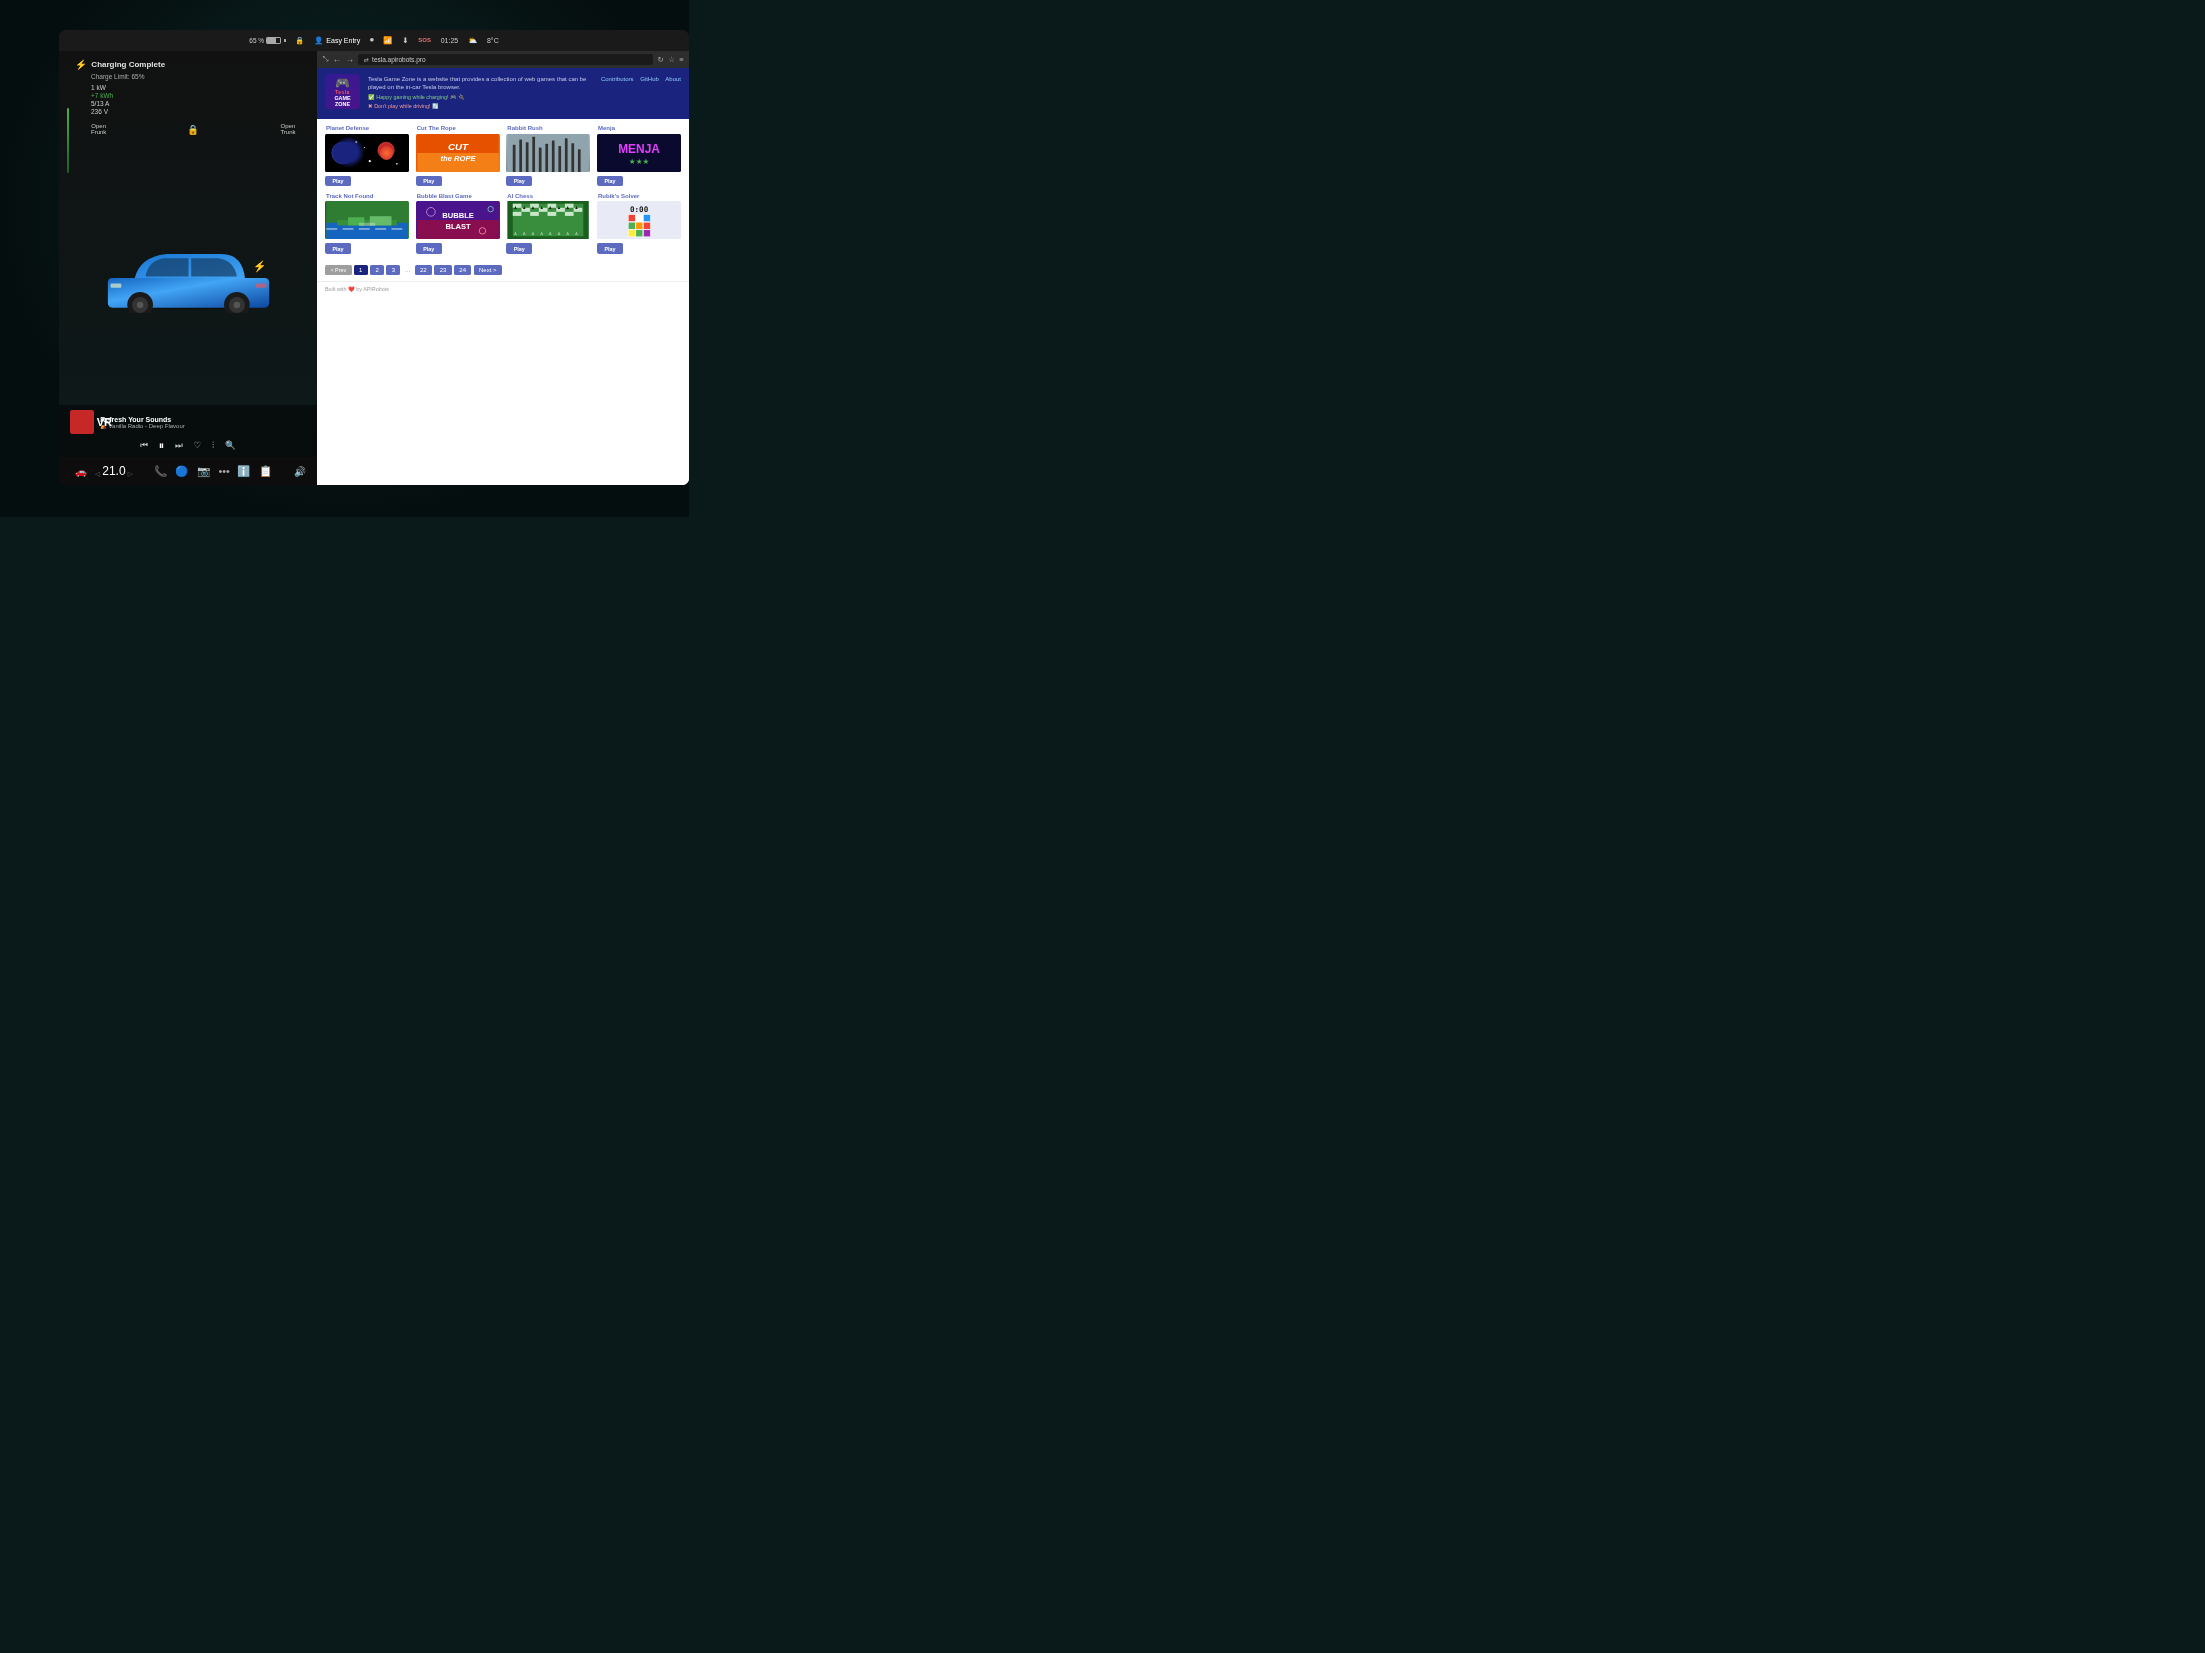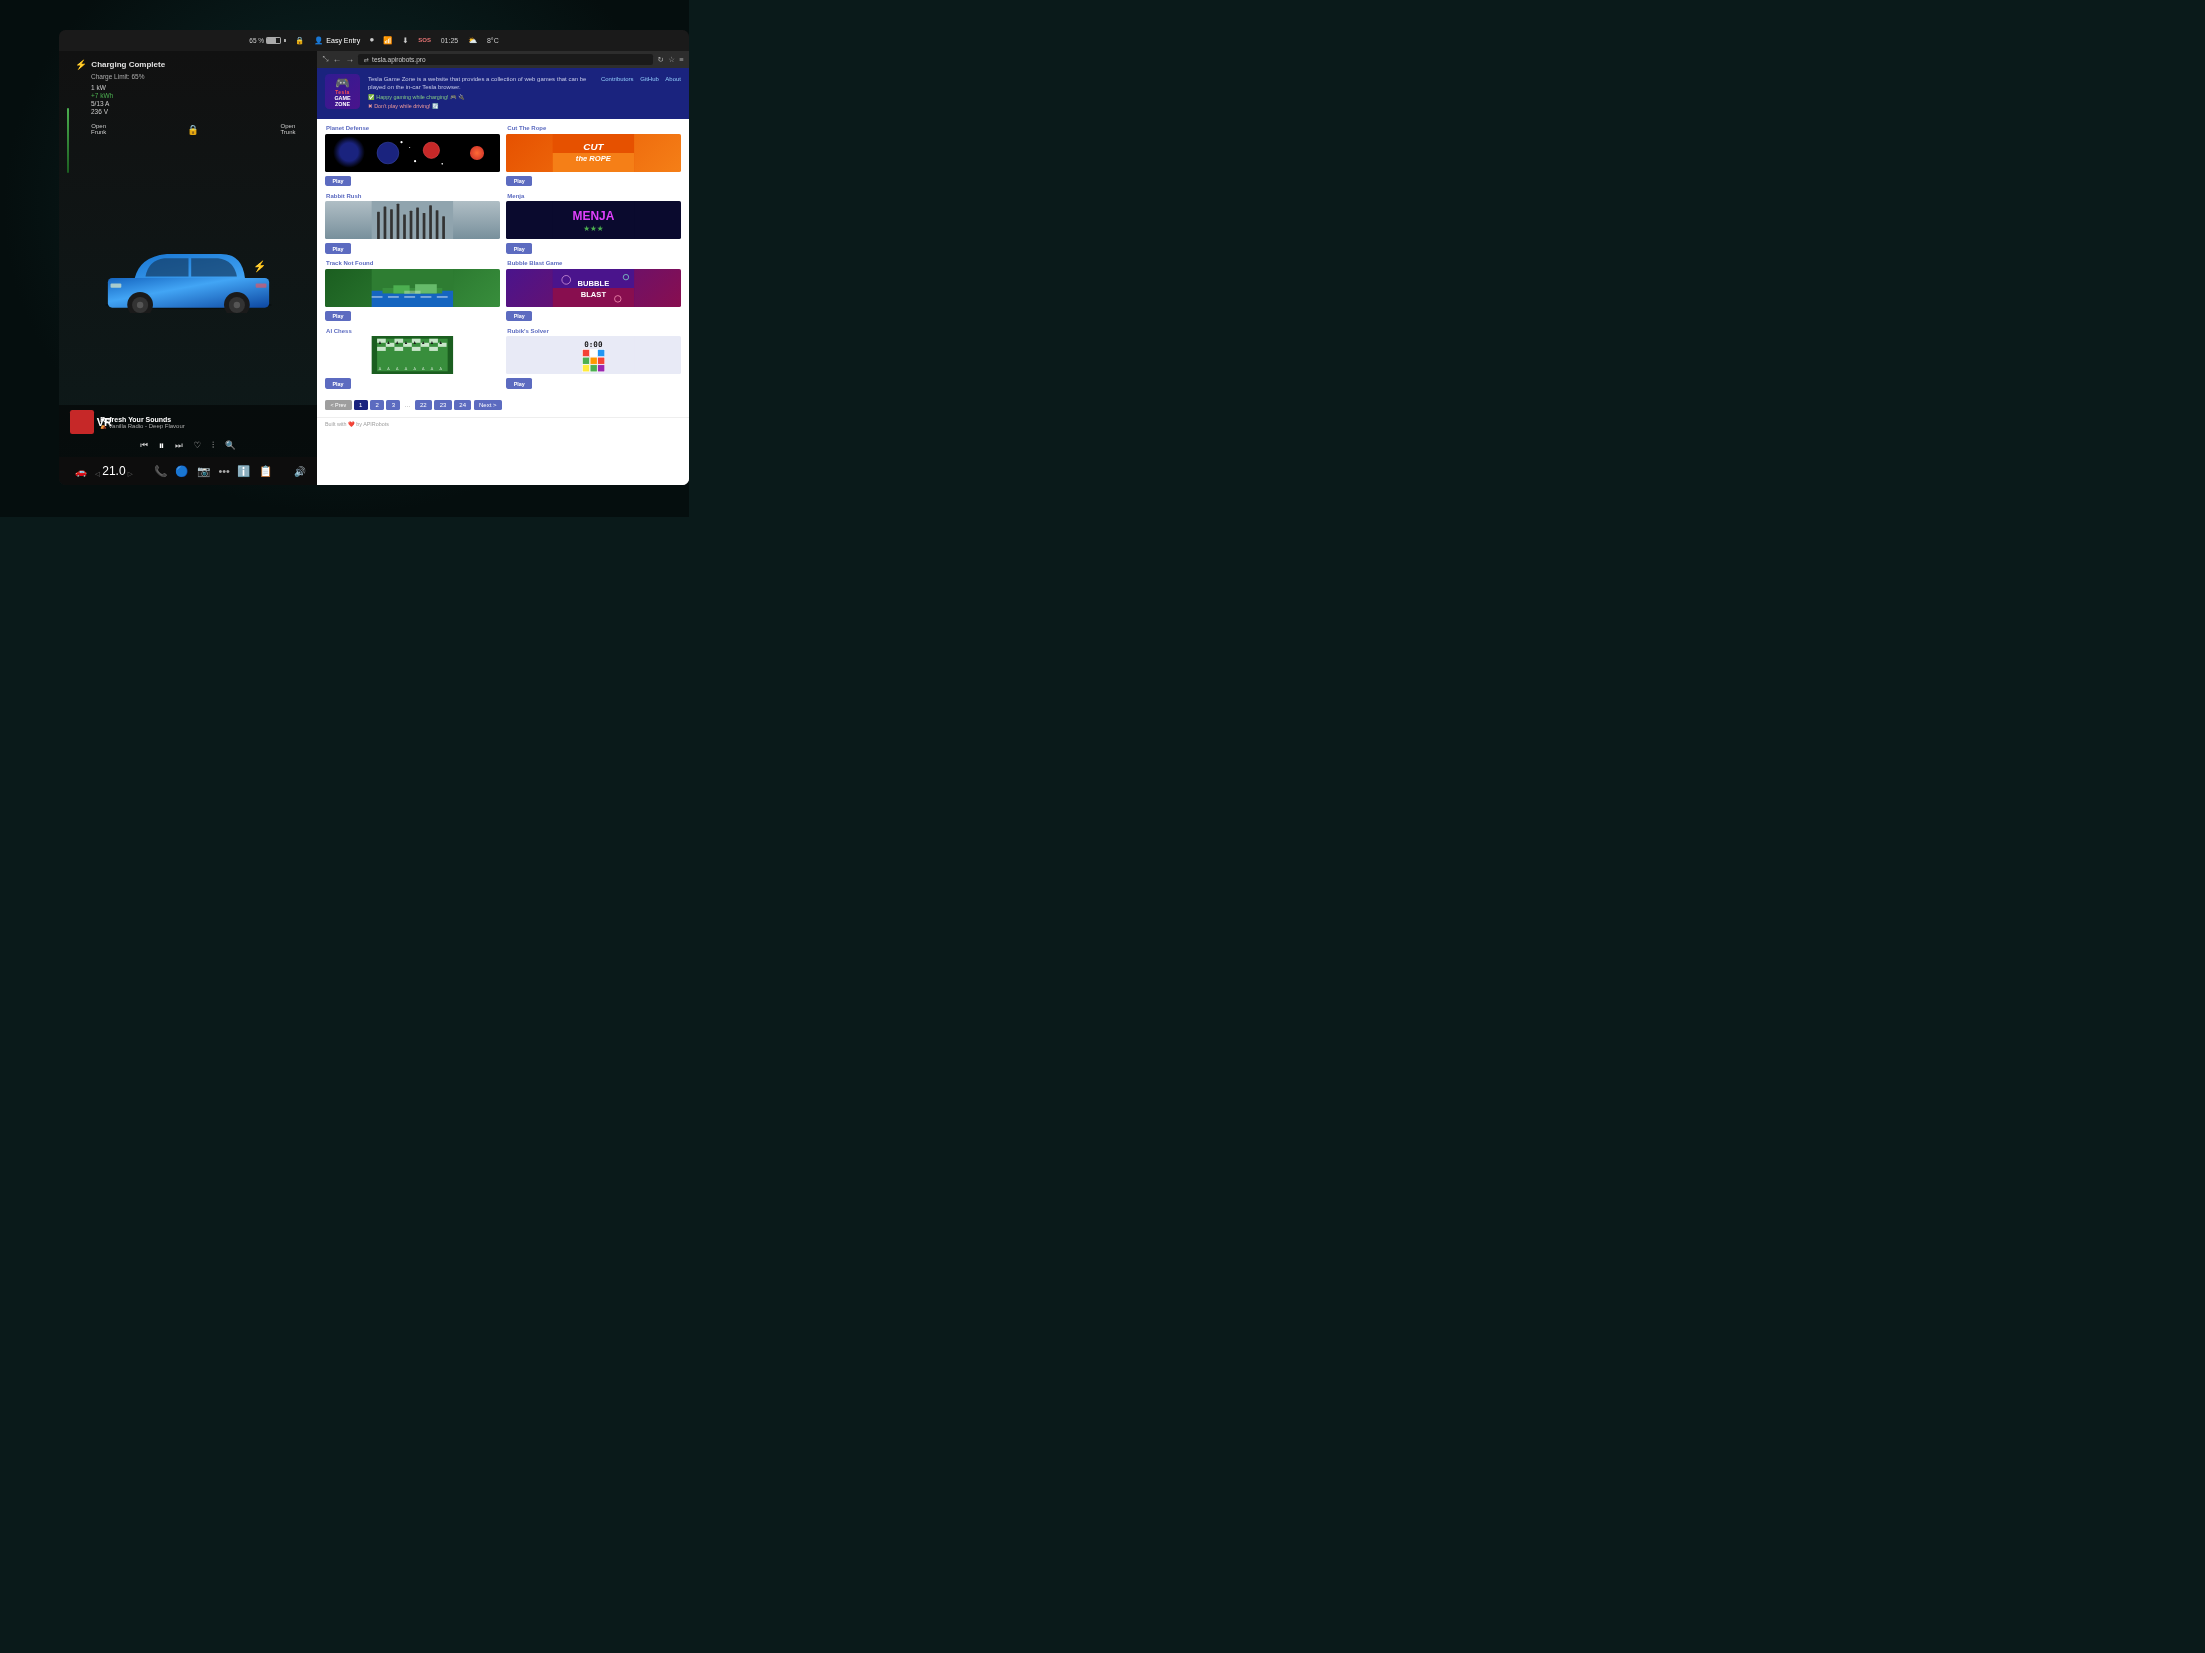--- a/index.html
+++ b/index.html
@@ -409,21 +409,21 @@
       font-size: 6px;
       text-decoration: none;
     }
 
     
     .games-section {
       padding: 6.5px 8px;
     }
     .games-grid {
       display: grid;
-      grid-template-columns: repeat(2, 1fr);
+      grid-template-columns: repeat(4, 1fr);
       gap: 6.5px;
     }
     .game-card {
       background: #fff;
       border-radius: 2.2px;
       overflow: hidden;
     }
     .game-title {
       color: #5c6bc0;
       font-size: 6px;

